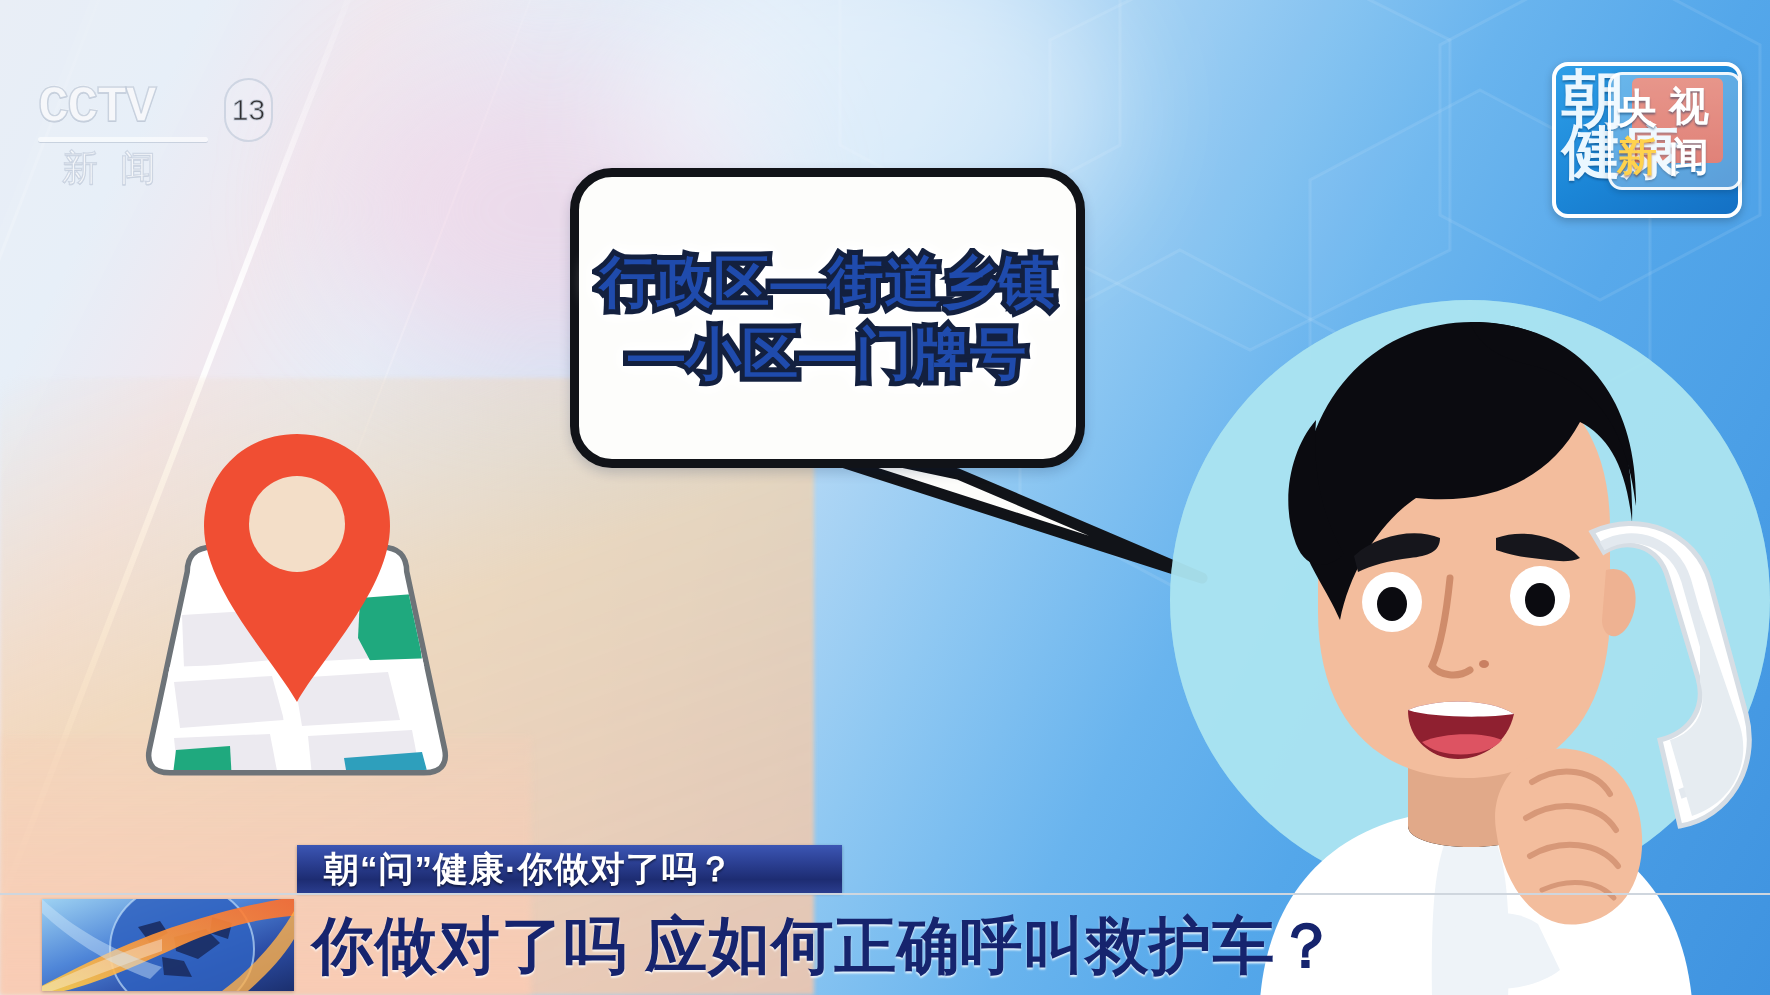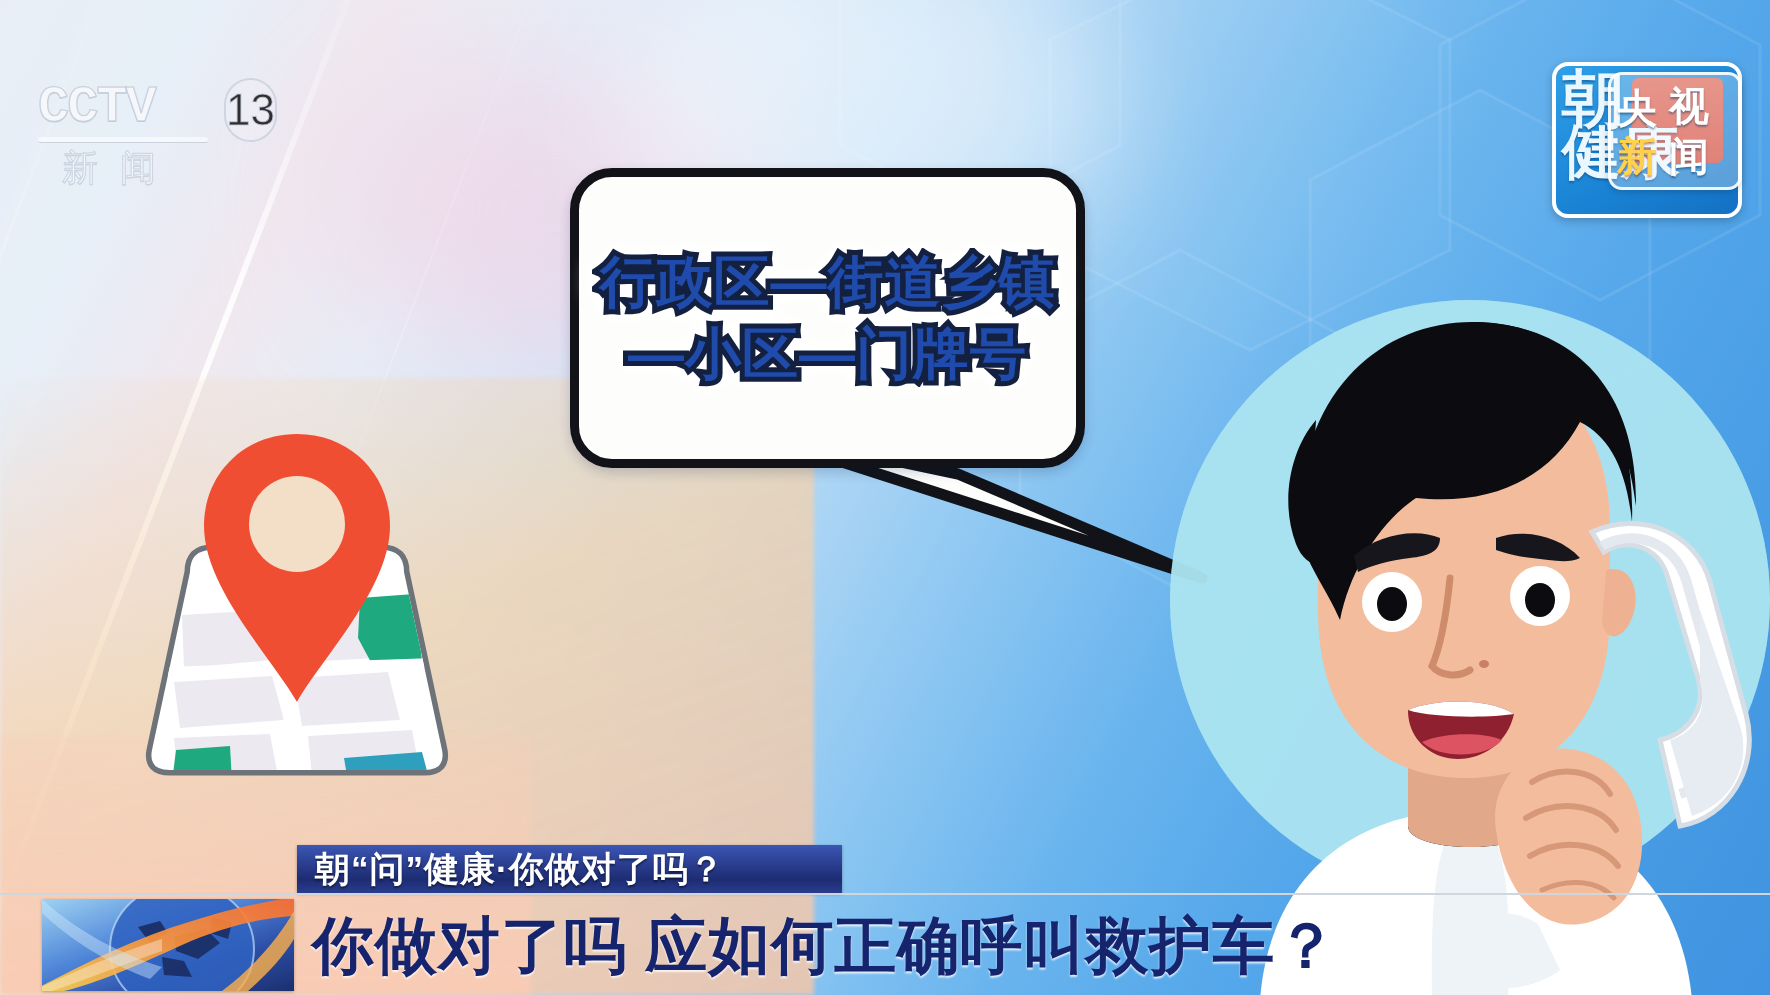--- a/index.html
+++ b/index.html
@@ -55,21 +55,21 @@
     color:rgba(255,255,255,.92);
     text-shadow:0 1px 0 rgba(150,160,180,.55), 0 -1px 0 rgba(255,255,255,.9);
     -webkit-text-stroke:1.4px rgba(186,196,212,.85);
     display:flex;align-items:center;gap:4px;
     line-height:1;
   }
   .cctv .num{
     display:inline-flex;align-items:center;justify-content:center;
     width:66px;height:60px;border-radius:30px;
     border:2.2px solid rgba(190,200,216,.8);
-    font-size:44px;margin-left:16px;
+    font-size:30px;margin-left:16px;
     background:rgba(255,255,255,.12);
     -webkit-text-stroke:1px rgba(186,196,212,.8);
   }
   .cctv .uline{height:5px;border-radius:3px;background:rgba(255,255,255,.75);
     box-shadow:0 1px 0 rgba(175,186,204,.7);margin-top:3px;width:170px;}
   .cctv .row2{
     margin-top:2px;font-size:36px;font-weight:400;letter-spacing:22px;
     color:rgba(255,255,255,.9);text-indent:24px;
     -webkit-text-stroke:1.2px rgba(190,200,216,.8);
     text-shadow:0 1px 0 rgba(160,172,192,.5);
@@ -151,21 +151,21 @@
 
   
   .subbar{
     position:absolute;left:297px;top:845px;width:545px;height:48px;
     background:linear-gradient(180deg,#3c56b4 0%,#2b3f92 38%,#1d2c72 72%,#2a3d8e 100%);
     box-shadow:0 1px 3px rgba(0,0,0,.3);
     display:flex;align-items:center;
   }
   .subbar .t{
     color:#ffffff;font-size:35px;font-weight:700;letter-spacing:1px;
-    padding-left:18px;white-space:nowrap;
+    padding-left:27px;white-space:nowrap;
     text-shadow:0 2px 2px rgba(0,0,0,.45);
     font-family:"Liberation Sans",sans-serif;
   }
 
   
   .headbar{
     position:absolute;left:0;top:893px;width:1770px;height:102px;
     background:linear-gradient(95deg,
       #f3f4f6 0%, #eef1f5 16%, #e9eef4 30%, #e4ecf5 44%,
       #eceff3 58%, #f2efec 70%, #f5ece6 82%, #f6 efe9 92%, #f2f3f5 100%);

